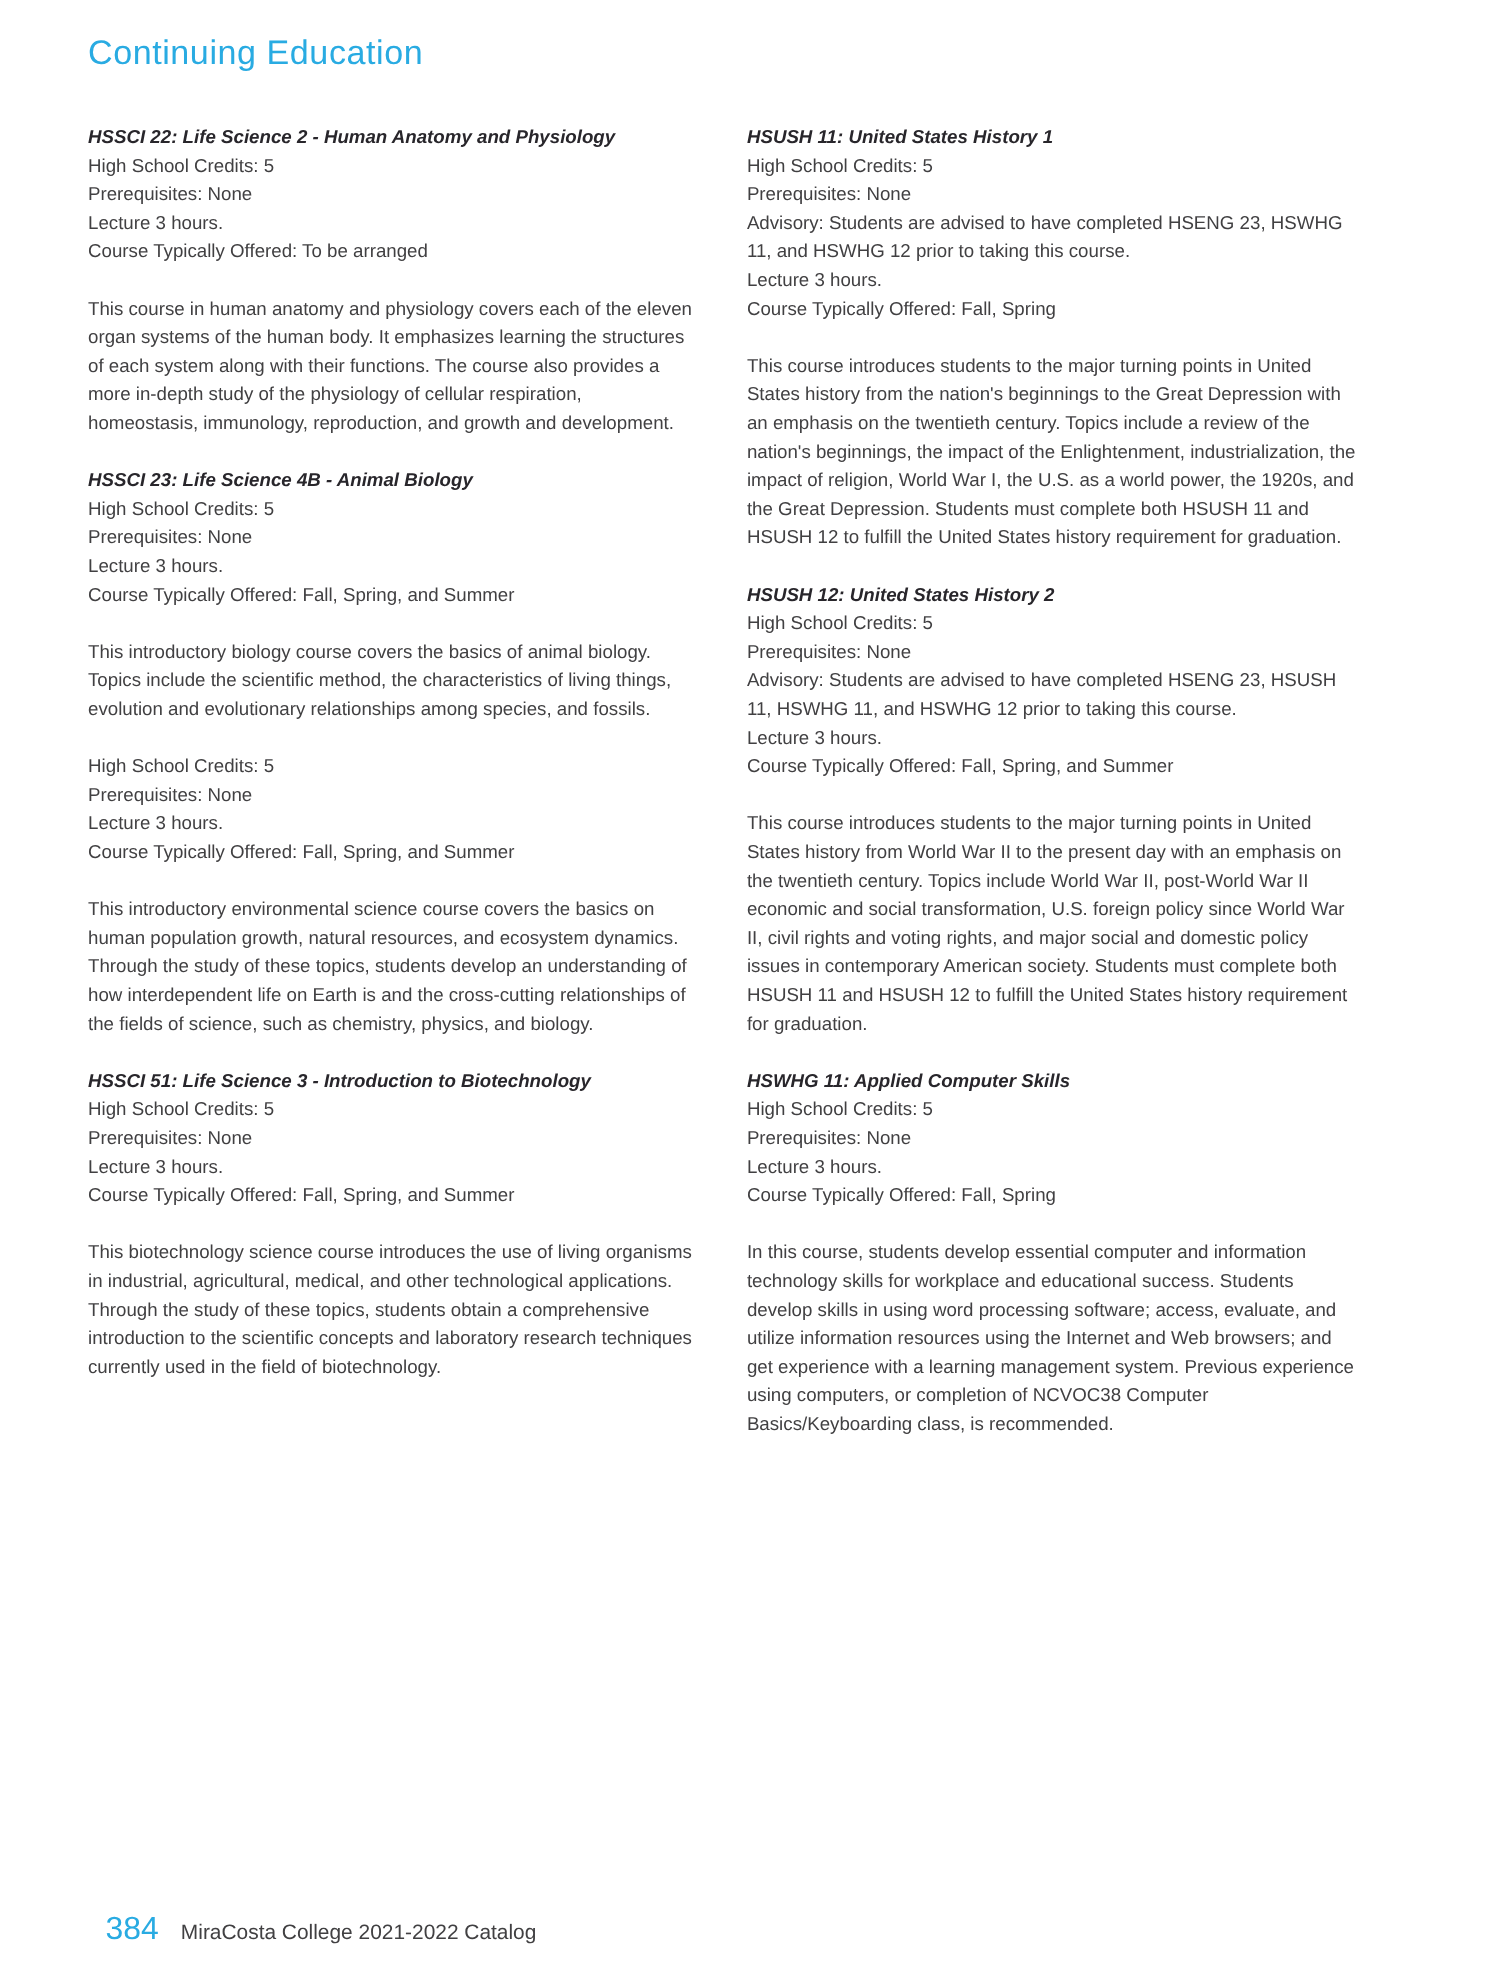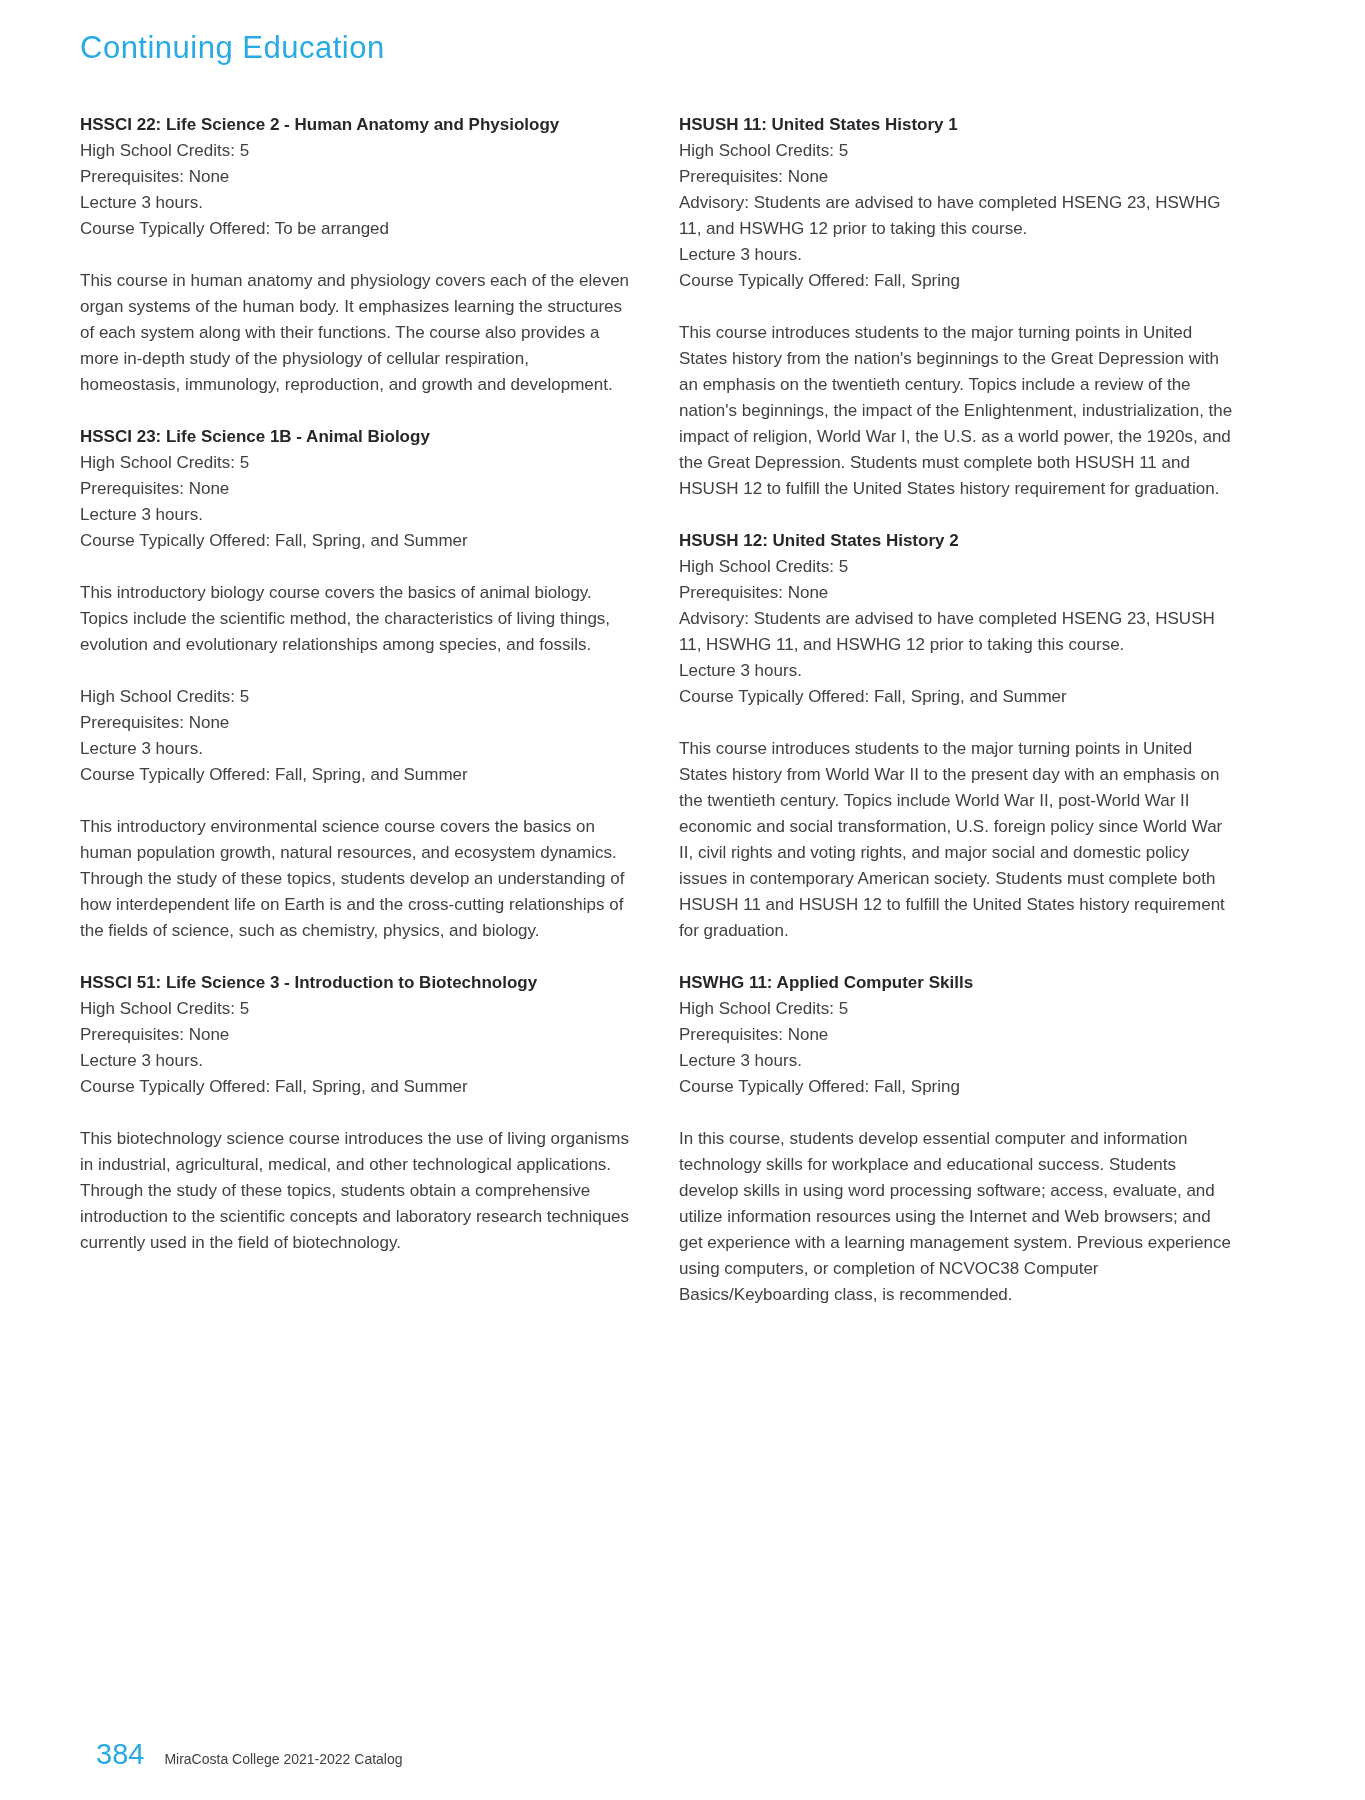--- a/index.html
+++ b/index.html
@@ -40,20 +40,21 @@
     flex: 0 0 auto;
   }
   .column.left  { width: 553px; }
   .column.right { width: 558px; }
   .course-block { margin-bottom: 26px; }
   .course-title {
     font-size: 17px;
     font-weight: 700;
     color: #28262b;
     line-height: 26px;
+    font-style: italic;
   }
   .detail-line {
     font-size: 17px;
     line-height: 26px;
     color: #414042;
   }
   .course-description {
     margin-top: 26px;
     font-size: 17px;
     line-height: 26px;
@@ -66,21 +67,21 @@
     display: flex;
     align-items: baseline;
     gap: 20px;
   }
   .footer-page-number {
     font-size: 29px;
     font-weight: 300;
     color: #29abe2;
   }
   .footer-text {
-    font-size: 14px;
+    font-size: 19px;
     color: #414042;
   }
 </style>
 </head>
 <body>
 
 <div class="page">
 
   <h1 class="page-title">Continuing Education</h1>
 
@@ -91,21 +92,21 @@
     <div class="course-details">
             <div class="detail-line">High School Credits: 5</div>
             <div class="detail-line">Prerequisites: None</div>
             <div class="detail-line">Lecture 3 hours.</div>
             <div class="detail-line">Course Typically Offered: To be arranged</div>
           </div>
     <p class="course-description">This course in human anatomy and physiology covers each of the eleven organ systems of the human body. It emphasizes learning the structures of each system along with their functions. The course also provides a more in-depth study of the physiology of cellular respiration, homeostasis, immunology, reproduction, and growth and development.</p>
   </div>
 
   <div class="course-block">
-    <div class="course-title">HSSCI 23: Life Science 1B - Animal Biology</div>
+    <div class="course-title">HSSCI 23: Life Science 4B - Animal Biology</div>
     <div class="course-details">
             <div class="detail-line">High School Credits: 5</div>
             <div class="detail-line">Prerequisites: None</div>
             <div class="detail-line">Lecture 3 hours.</div>
             <div class="detail-line">Course Typically Offered: Fall, Spring, and Summer</div>
           </div>
     <p class="course-description">This introductory biology course covers the basics of animal biology. Topics include the scientific method, the characteristics of living things, evolution and evolutionary relationships among species, and fossils.</p>
   </div>
 
   <div class="course-block">

